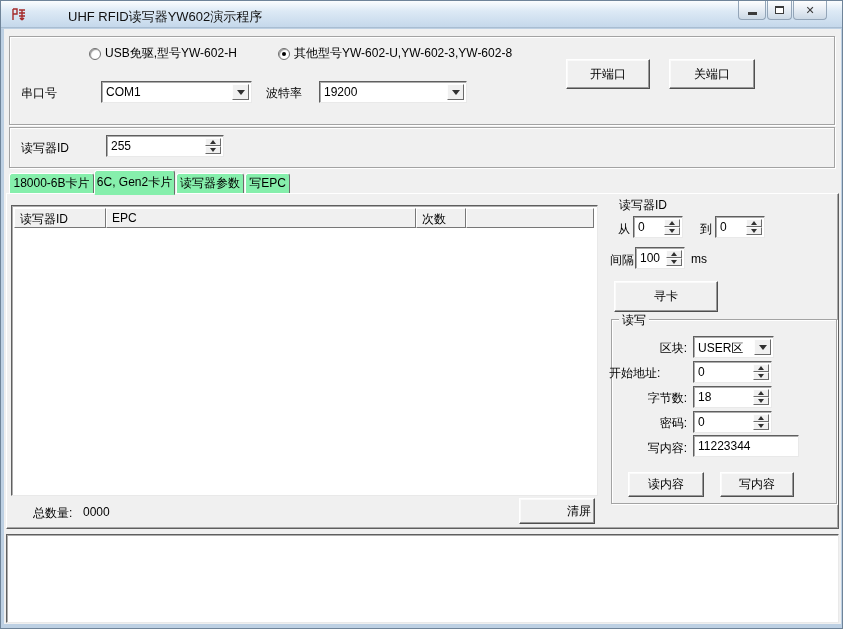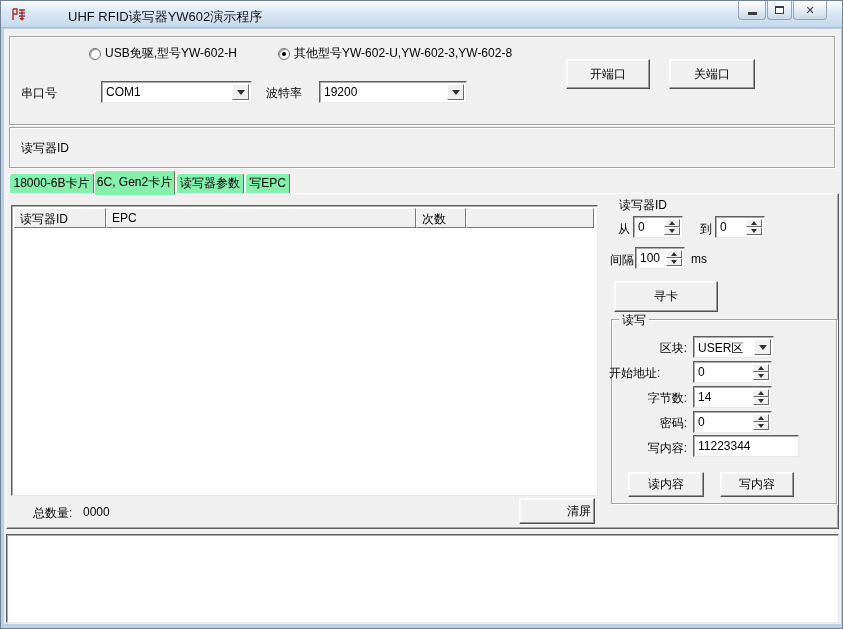--- a/index.html
+++ b/index.html
@@ -129,20 +129,31 @@
     <span class="combo-btn">
         <span class="tri-combo"></span>
       </span>
   </div>
 
   <div class="btn3d" style="left:565px; top:58px; width:84px; height:30px;">开端口</div>
   <div class="btn3d" style="left:668px; top:58px; width:86px; height:30px;">关端口</div>
 
   <div class="groupbox" style="left:8px; top:126px; width:826px; height:41px;"></div>
   <span class="lbl" style="left:20px; top:139px;">读写器ID</span>
+  <div class="sunken" style="left:105px; top:134px; width:118px; height:22px;">
+    <span class="field-text">255</span>
+    <span class="spin">
+      <span class="spin-half">
+          <span class="tri-up"></span>
+        </span>
+      <span class="spin-half">
+          <span class="tri-dn"></span>
+        </span>
+    </span>
+  </div>
 
   <div class="tab" style="left:8px; width:85px;">18000-6B卡片</div>
   <div class="tab active" style="left:93px; width:81px;">6C, Gen2卡片</div>
   <div class="tab" style="left:175px; width:68px;">读写器参数</div>
   <div class="tab" style="left:244px; width:45px;">写EPC</div>
 
   <div class="tabpage"></div>
 
   <div class="listview">
     <div class="lv-head">
@@ -218,21 +229,21 @@
           <span class="tri-up"></span>
         </span>
       <span class="spin-half">
           <span class="tri-dn"></span>
         </span>
     </span>
   </div>
 
   <span class="lbl z3" style="left:608px; top:389px; width:78px; text-align:right;">字节数:</span>
   <div class="sunken z3" style="left:692px; top:385px; width:79px; height:22px;">
-    <span class="field-text">14</span>
+    <span class="field-text">18</span>
     <span class="spin">
       <span class="spin-half">
           <span class="tri-up"></span>
         </span>
       <span class="spin-half">
           <span class="tri-dn"></span>
         </span>
     </span>
   </div>
 

